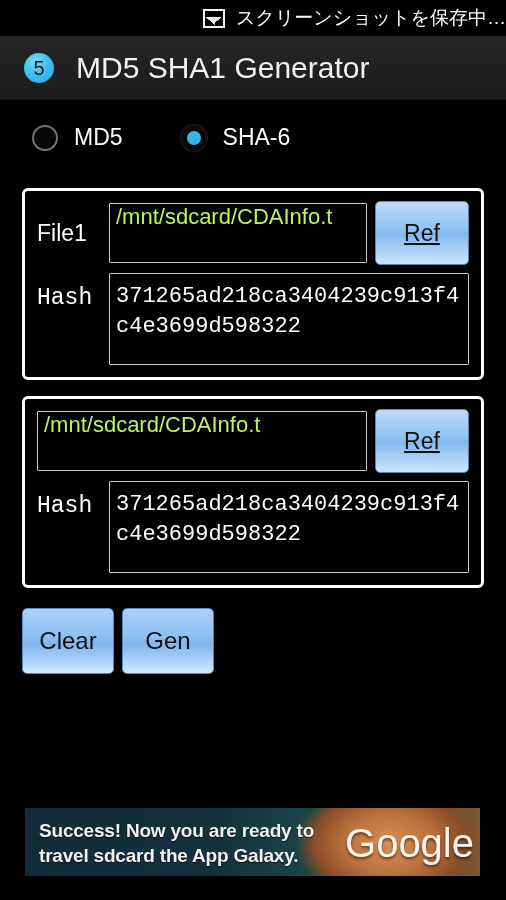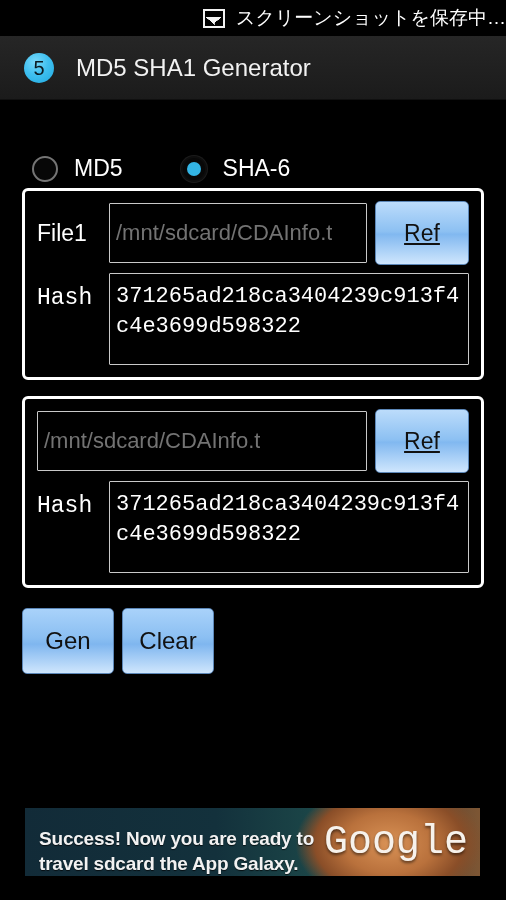--- a/index.html
+++ b/index.html
@@ -72,34 +72,34 @@
     background: radial-gradient(circle at 38% 30%, #79d9fb 0%, #40c0f0 45%, #1fa9e0 100%);
     color: #0b1b22;
     font-size: 20px;
     line-height: 30px;
     text-align: center;
     font-weight: normal;
     flex: 0 0 auto;
   }
   .app-title {
     margin-left: 22px;
-    font-size: 24px;
+    font-size: 30px;
     color: #f2f2f2;
     white-space: nowrap;
   }
 
   
   .content {
     padding: 0;
     background: #000000;
   }
 
   .radio-row {
     display: flex;
-    align-items: flex-end;
+    align-items: flex-start;
     height: 58px;
     margin-top: 24px;
     padding-left: 32px;
     box-sizing: border-box;
   }
   .radio-opt {
     display: flex;
     align-items: center;
     margin-right: 58px;
   }
@@ -159,26 +159,26 @@
     flex: 0 0 auto;
     font-size: 23px;
     color: #ffffff;
     white-space: nowrap;
   }
   .path-input {
     flex: 1 1 auto;
     height: 60px;
     border: 1px solid #c9c9c9;
     background: #000000;
-    color: #737373;
+    color: #bef264;
     font-size: 22px;
     padding: 0 6px;
     box-sizing: border-box;
     display: flex;
-    align-items: center;
+    align-items: flex-start;
     overflow: hidden;
     white-space: nowrap;
     border-radius: 1px;
   }
   .path-input .path-text {
     white-space: nowrap;
     overflow: hidden;
   }
   .ref-btn {
     width: 92px;
@@ -249,33 +249,33 @@
     height: 68px;
     background:
       radial-gradient(ellipse 120px 80px at 80% 52%, #d99256 0%, #b9713c 38%, #8a4e28 62%, rgba(60,40,30,0) 78%),
       linear-gradient(to right, #122b38 0%, #13313c 42%, #1d4a4a 68%, #54412f 85%, #7d5634 100%);
     overflow: hidden;
     box-sizing: border-box;
   }
   .ad-text {
     position: absolute;
     left: 14px;
-    top: 18px;
+    top: 10px;
     font-size: 19px;
     line-height: 25px;
     color: #f2f2f2;
     text-shadow: 0 1px 1px rgba(0,0,0,.7);
     font-weight: bold;
     letter-spacing: -0.2px;
   }
   .ad-logo {
     position: absolute;
-    right: 12px;
+    right: 6px;
     top: 14px;
-    font-family: Liberation Mono, monospace;
+    font-family: Liberation Sans, sans-serif;
     font-size: 40px;
     line-height: 42px;
     color: #f7f2ec;
     text-shadow: 0 2px 3px rgba(0,0,0,.55);
   }
 </style>
 </head>
 <body>
 
 <div class="status-bar">
@@ -322,22 +322,22 @@
       </div>
       <div class="ref-btn">Ref</div>
     </div>
     <div class="hash-row">
       <div class="row-label">Hash</div>
       <div class="hash-box">371265ad218ca3404239c913f4c4e3699d598322</div>
     </div>
   </div>
 
   <div class="btn-row">
+    <div class="act-btn">Clear</div>
     <div class="act-btn">Gen</div>
-    <div class="act-btn">Clear</div>
   </div>
 
 </div>
 
 <div class="ad-banner">
   <div class="ad-text">
     <div>Success! Now you are ready to</div>
     <div>travel sdcard the App Galaxy.</div>
   </div>
   <div class="ad-logo">Google</div>

